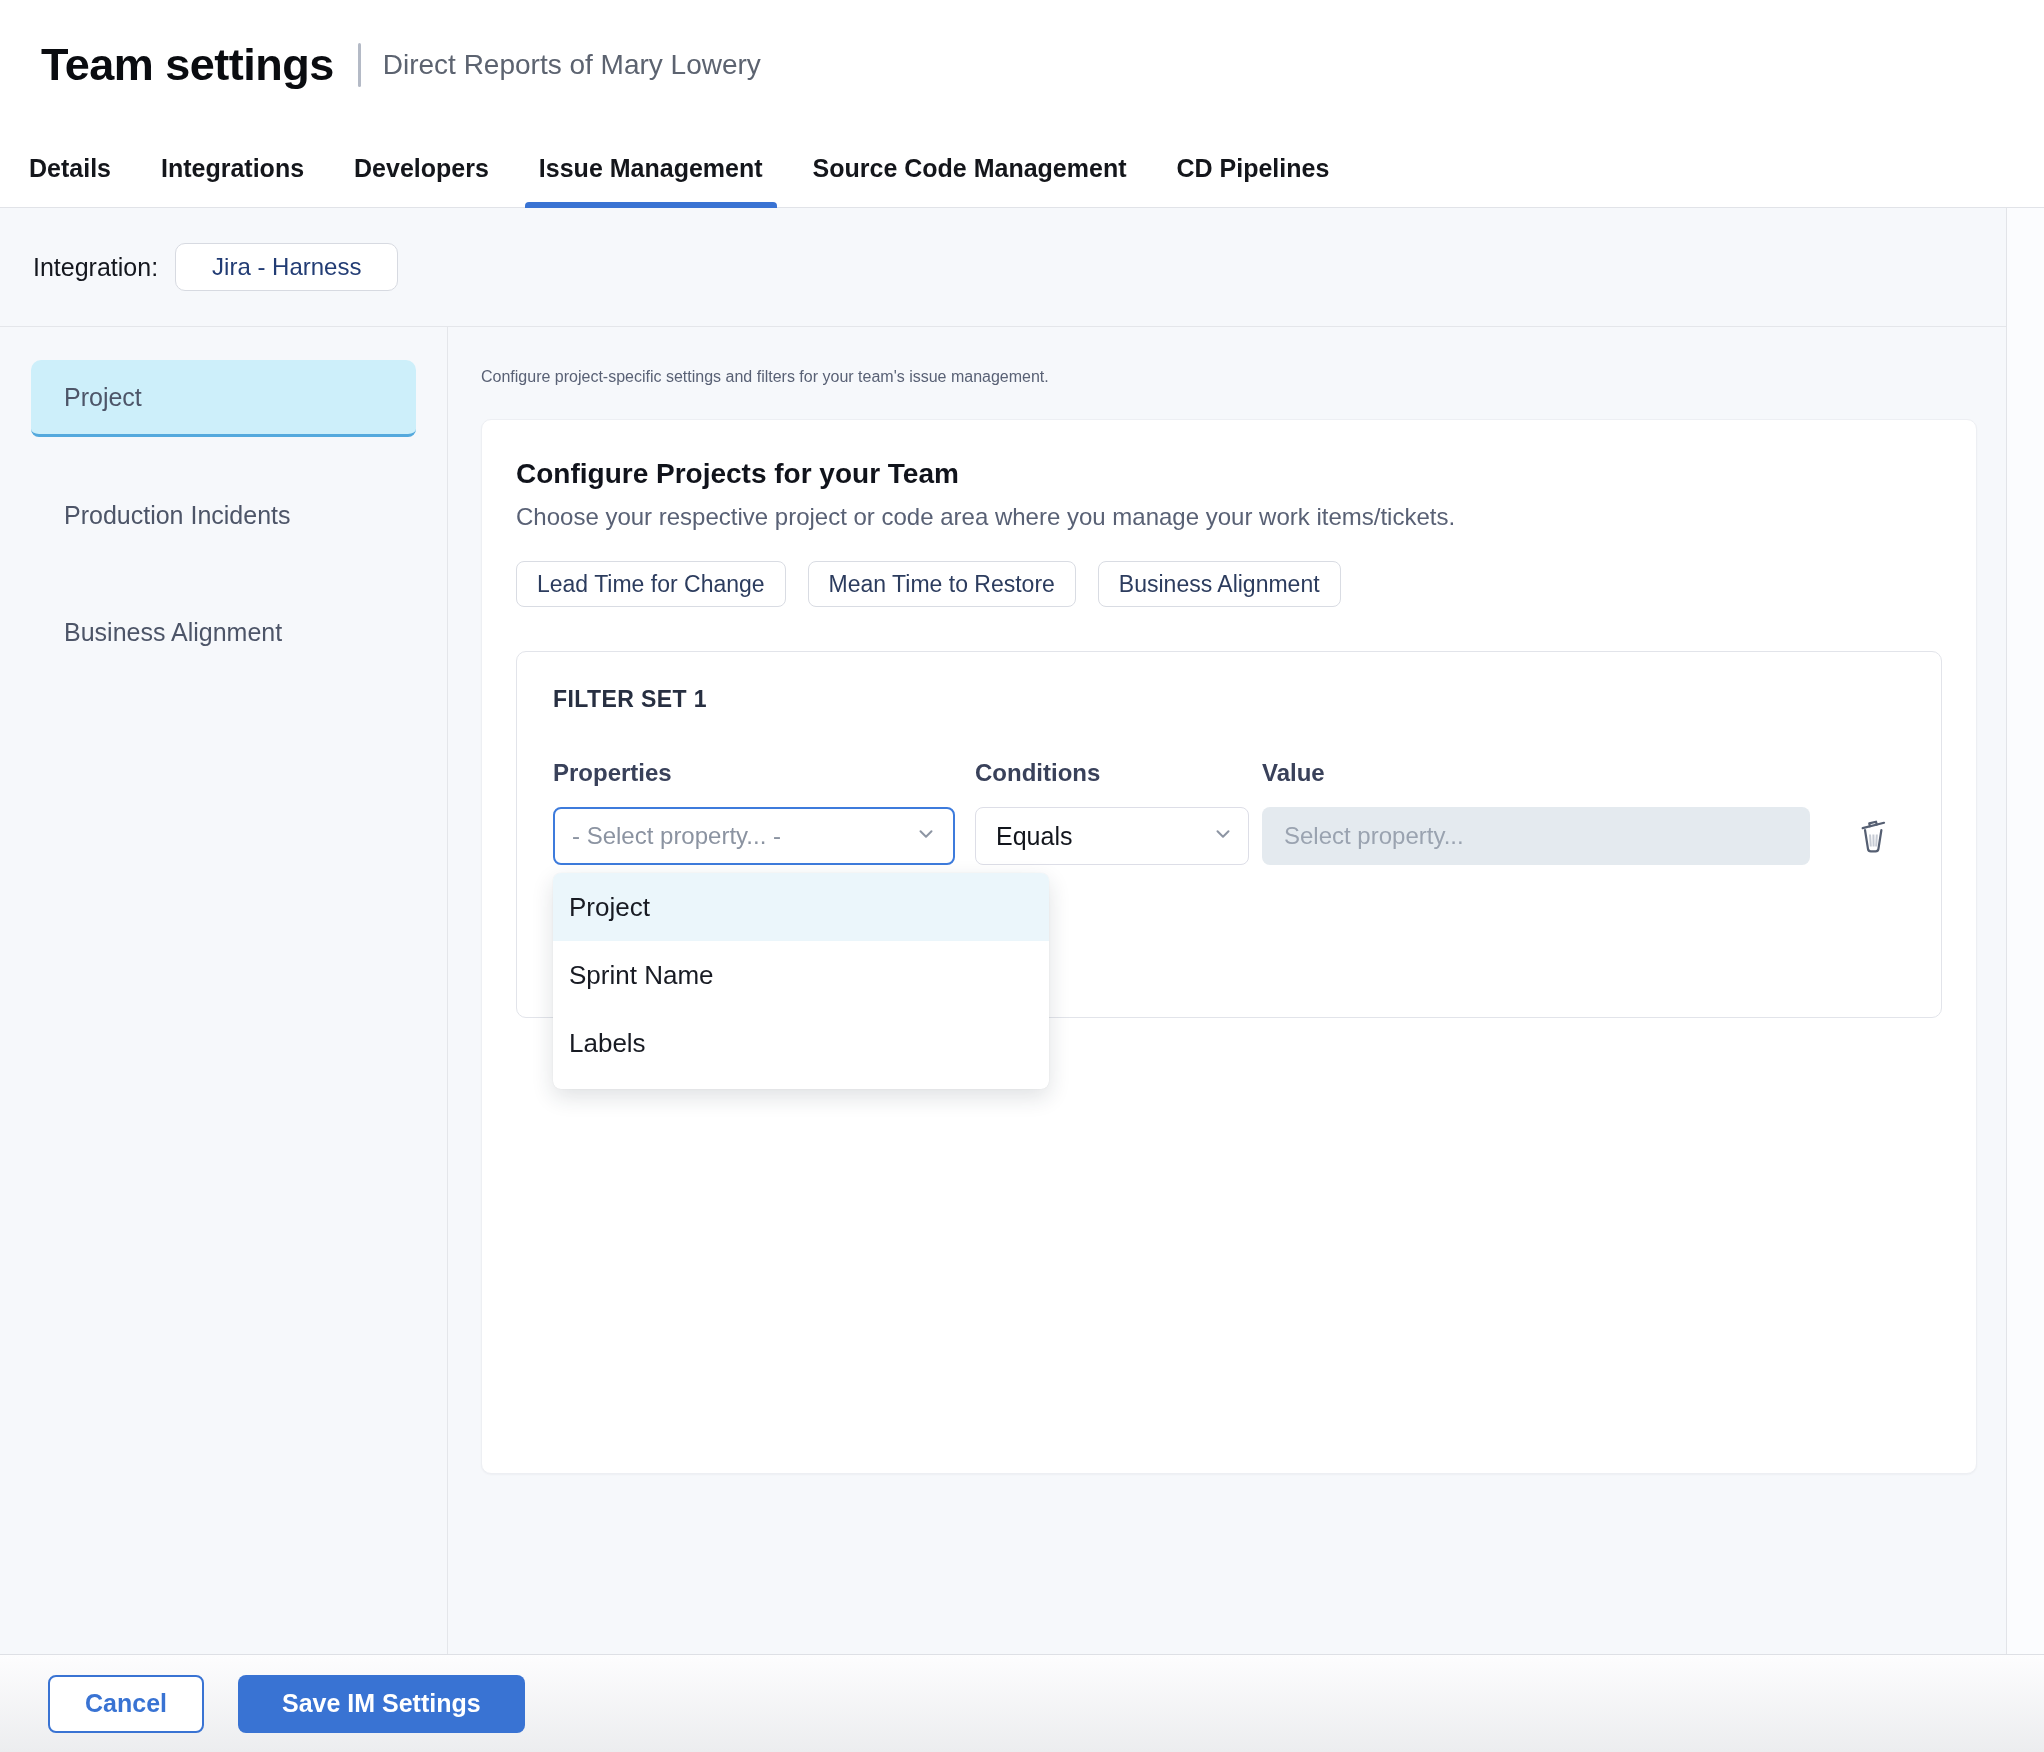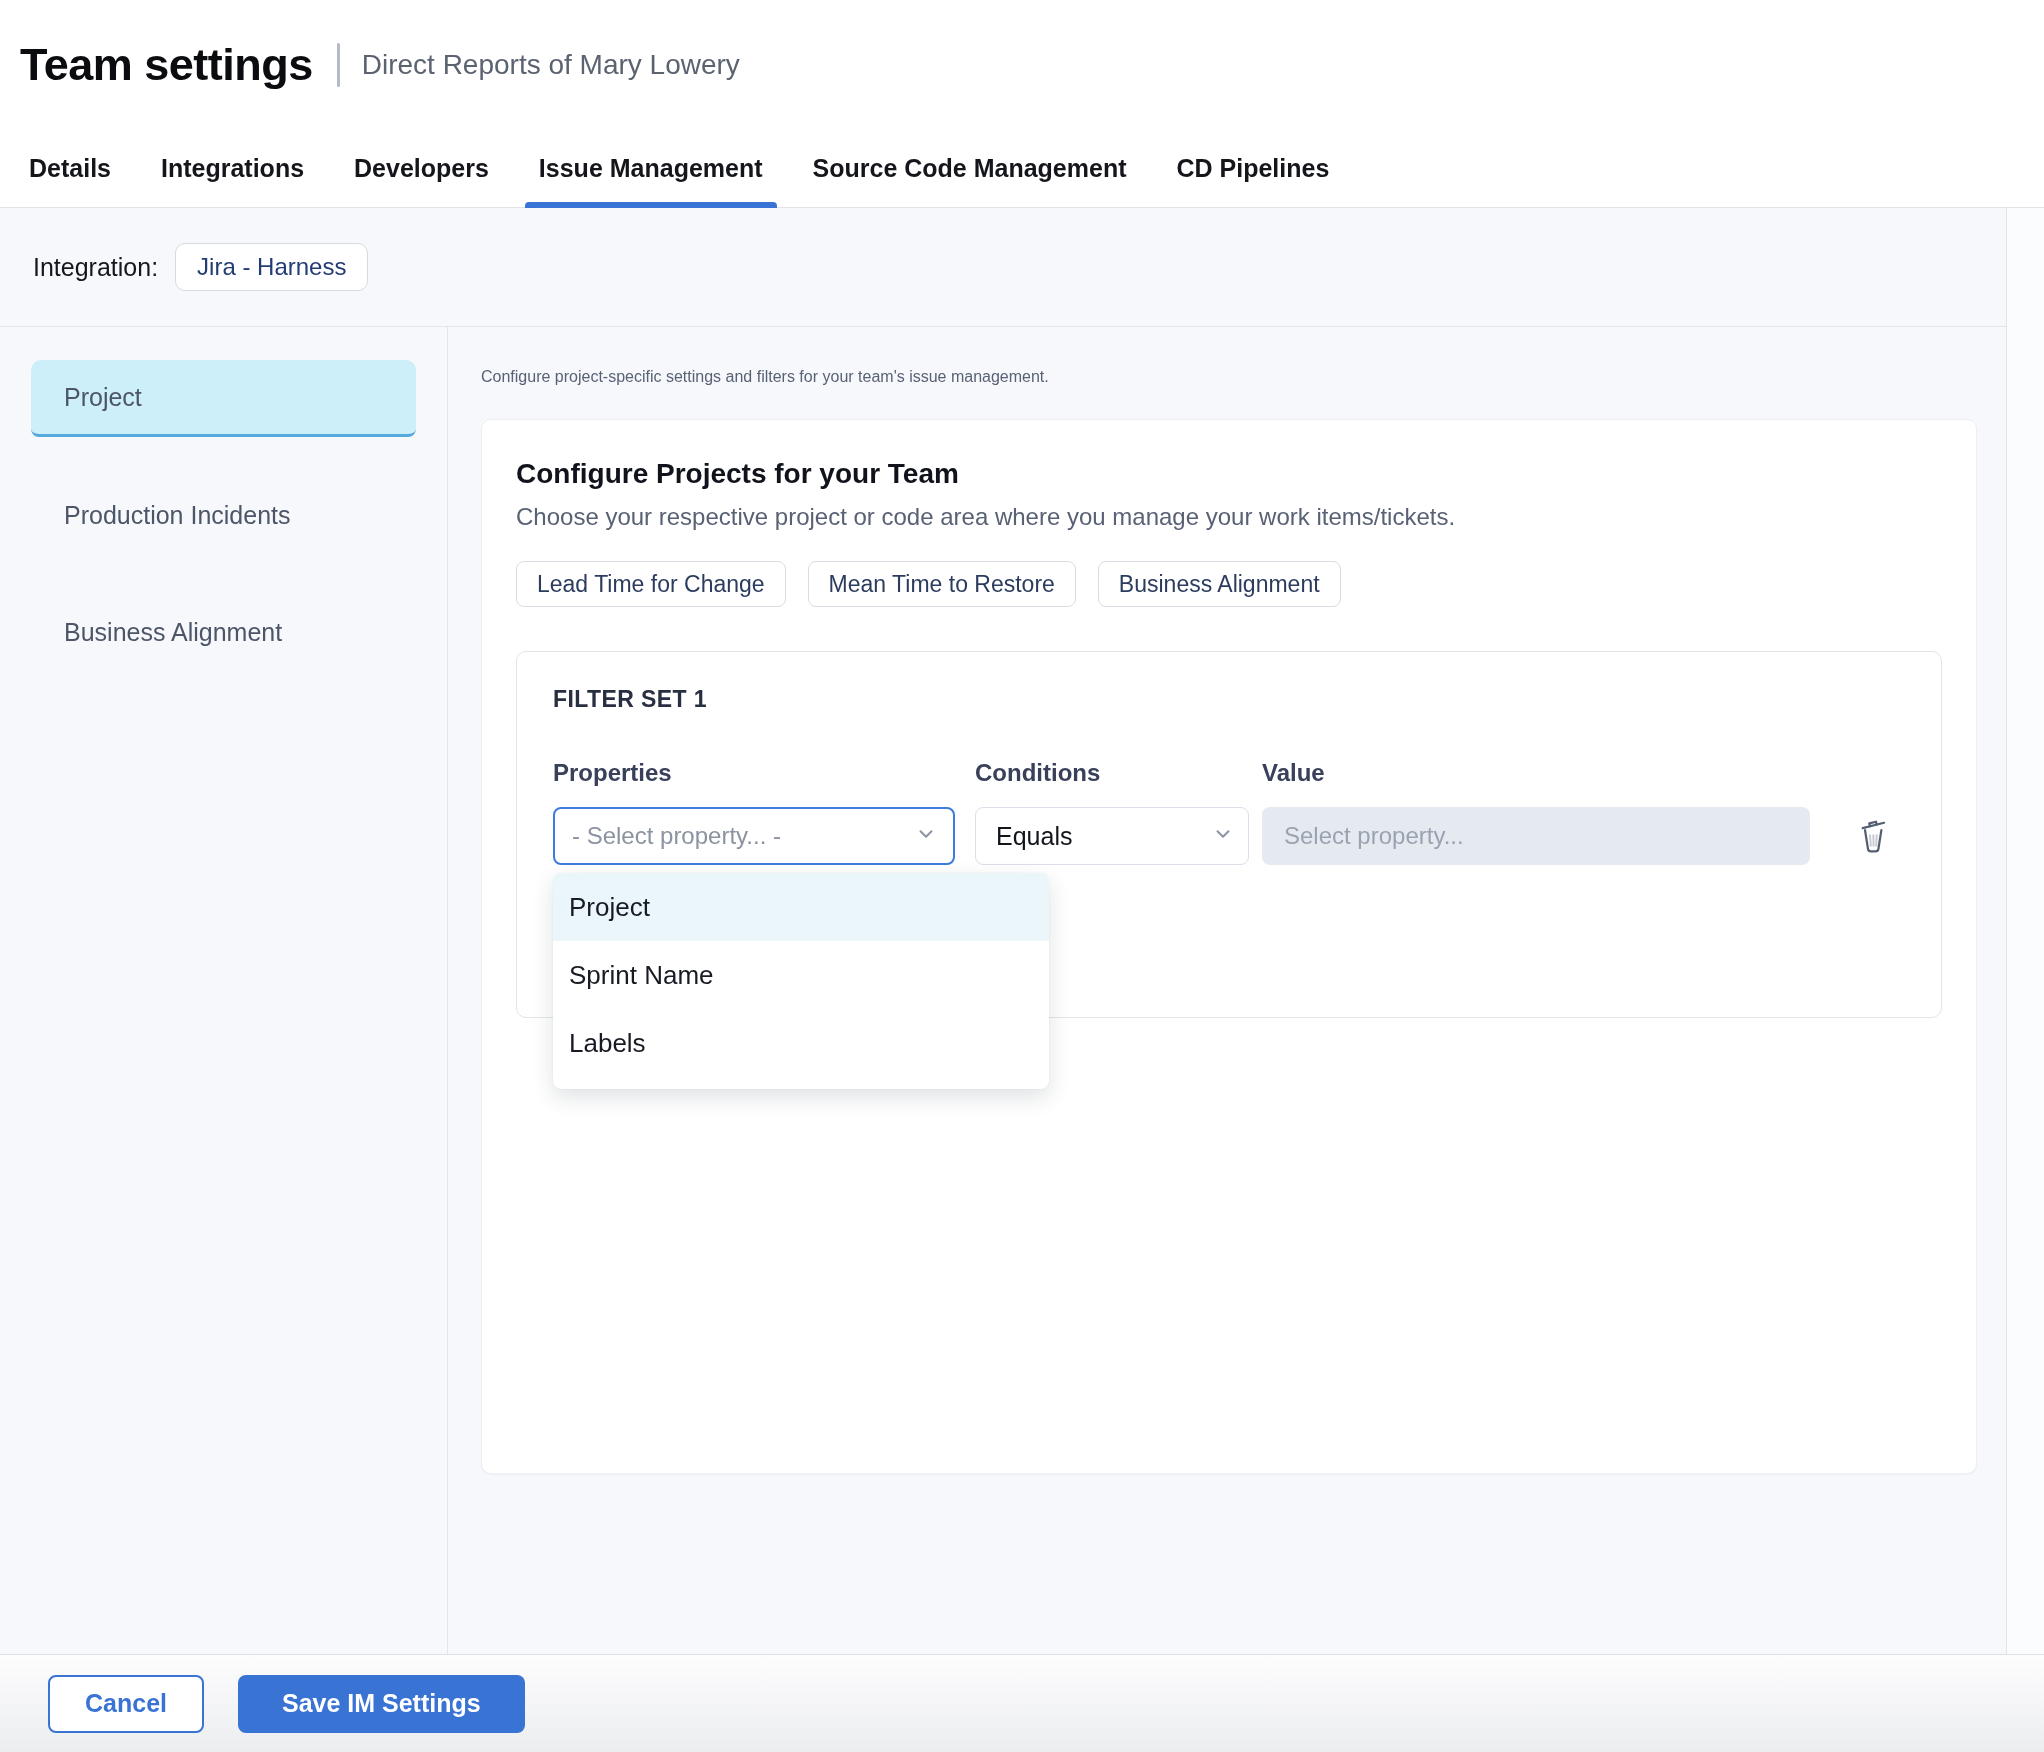--- a/index.html
+++ b/index.html
@@ -4,42 +4,42 @@
 <style>
   * { margin:0; padding:0; box-sizing:border-box; }
   html,body { background:#ffffff; }
   .screen {
     position:relative; width:2044px; height:1752px; overflow:hidden;
     background:#ffffff; font-family:"Liberation Sans", sans-serif; color:#14171E;
   }
 
   
   .header { position:absolute; top:0; left:0; width:100%; height:130px;
-    display:flex; align-items:center; padding-left:20px; background:#fff; }
+    display:flex; align-items:center; padding-left:41px; background:#fff; }
   .header h1 { font-size:45px; font-weight:700; color:#0A0C10; letter-spacing:-0.5px; }
   .header .sep { width:3px; height:44px; background:#B4BAC6; margin:0 22px 0 24px; border-radius:2px; }
   .header .subtitle { font-size:28px; color:#5C6370; }
 
   
   .tabbar { position:absolute; top:130px; left:0; width:100%; height:78px;
     background:#fff; border-bottom:1px solid #E1E3E8; display:flex; padding-left:15px; }
   .tab { position:relative; display:flex; align-items:center; padding:0 14px; margin-right:22px;
     font-size:25px; font-weight:600; color:#14161B; cursor:pointer; white-space:nowrap; }
   .tab.active::after { content:""; position:absolute; left:0; right:0; bottom:-1px; height:6px;
     background:#3973D3; border-radius:4px 4px 0 0; }
 
   
   .main { position:absolute; top:208px; left:0; width:100%; height:1446px; background:#F6F8FB; }
   .right-gutter { position:absolute; top:0; right:0; width:38px; height:100%;
     background:#FBFCFE; border-left:1px solid #E2E4E8; }
 
   .integration-row { height:119px; display:flex; align-items:center; padding-left:33px;
     border-bottom:1px solid #E4E6EA; }
   .integration-label { font-size:25px; color:#14171E; }
-  .integration-chip { margin-left:17px; padding:9px 21px; background:#fff; border:1px solid #D7DAE1;
+  .integration-chip { margin-left:17px; padding:9px 36px; background:#fff; border:1px solid #D7DAE1;
     border-radius:10px; font-size:24px; color:#223C74; cursor:pointer; }
 
   .body-row { display:flex; height:calc(100% - 119px); }
 
   
   .sidebar { width:448px; border-right:1px solid #E4E6EA; padding-top:33px; flex-shrink:0; }
   .side-item { margin:0 31px; height:77px; display:flex; align-items:center; padding-left:33px;
     font-size:25px; color:#4D5568; border-radius:10px; cursor:pointer; }
   .side-item + .side-item { margin-top:40px;text-align:right; }
   .side-item.active { background:#CDEFFA; border-bottom:3px solid #54A9DD;

